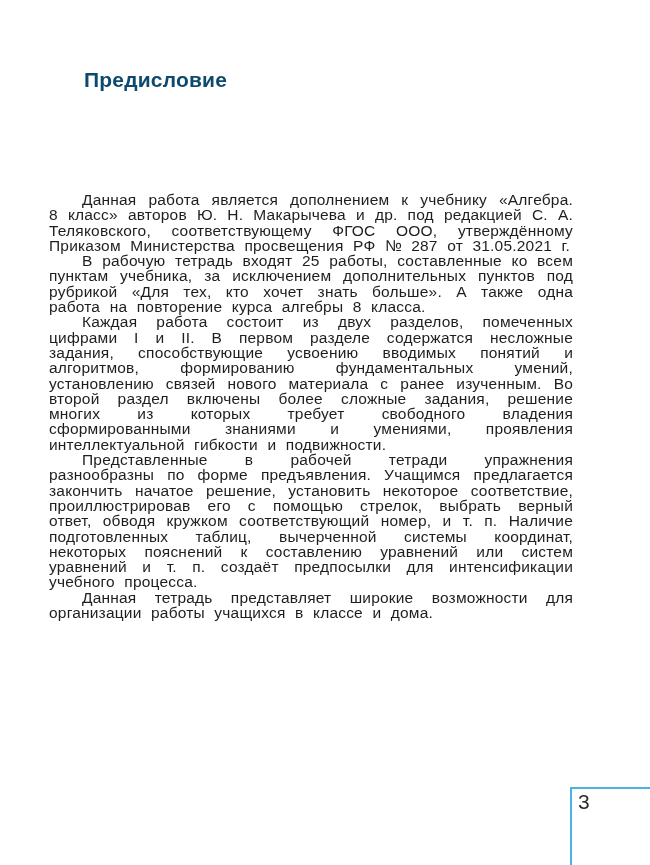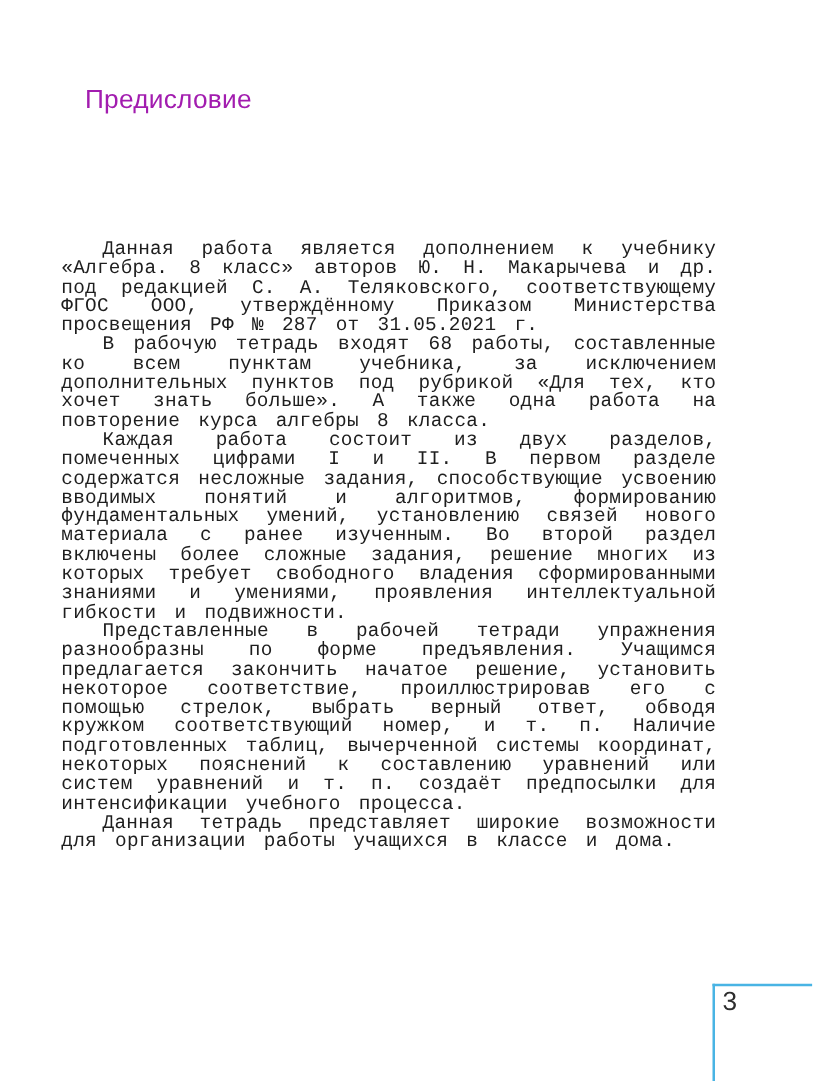--- a/index.html
+++ b/index.html
@@ -10,36 +10,36 @@
   .page {
     position: relative;
     width: 650px;
     height: 865px;
     background: #ffffff;
     overflow: hidden;
     font-family: "Liberation Serif", serif;
   }
   .title {
     position: absolute;
-    left: 68px;
+    left: 84px;
     top: 69px;
     margin: 0;
     font-family: "Liberation Sans", sans-serif;
-    font-weight: normal;
+    font-weight: bold;
     font-size: 21px;
     line-height: 21px;
     letter-spacing: 0.2px;
-    color: #a21caf;
+    color: #0c4a6e;
   }
   .body-text {
     position: absolute;
     left: 49px;
     top: 192px;
     width: 524px;
-    font-family: Liberation Mono, monospace;
+    font-family: Liberation Sans, sans-serif;
     font-size: 15.5px;
     line-height: 15.3px;
     letter-spacing: 0.2px;
     word-spacing: 5px;
     color: #1e1e1e;
     text-align: justify;
   }
   .body-text p {
     margin: 0;
     text-indent: 33px;
@@ -66,21 +66,21 @@
 </style>
 </head>
 <body>
 
 <div class="page">
 
   <h1 class="title">Предисловие</h1>
 
   <div class="body-text">
     <p>Данная работа является дополнением к учебнику «Алгебра. 8 класс» авторов Ю. Н. Макарычева и др. под редакцией С. А. Теляковского, соответствующему ФГОС ООО, утверждённому Приказом Министерства просвещения РФ № 287 от 31.05.2021 г.</p>
-    <p>В рабочую тетрадь входят 68 работы, составленные ко всем пунктам учебника, за исключением дополнительных пунктов под рубрикой «Для тех, кто хочет знать больше». А также одна работа на повторение курса алгебры 8 класса.</p>
+    <p>В рабочую тетрадь входят 25 работы, составленные ко всем пунктам учебника, за исключением дополнительных пунктов под рубрикой «Для тех, кто хочет знать больше». А также одна работа на повторение курса алгебры 8 класса.</p>
     <p>Каждая работа состоит из двух разделов, помеченных цифрами I и II. В первом разделе содержатся несложные задания, способствующие усвоению вводимых понятий и алгоритмов, формированию фундаментальных умений, установлению связей нового материала с ранее изученным. Во второй раздел включены более сложные задания, решение многих из которых требует свободного владения сформированными знаниями и умениями, проявления интеллектуальной гибкости и подвижности.</p>
     <p>Представленные в рабочей тетради упражнения разнообразны по форме предъявления. Учащимся предлагается закончить начатое решение, установить некоторое соответствие, проиллюстрировав его с помощью стрелок, выбрать верный ответ, обводя кружком соответствующий номер, и т. п. Наличие подготовленных таблиц, вычерченной системы координат, некоторых пояснений к составлению уравнений или систем уравнений и т. п. создаёт предпосылки для интенсификации учебного процесса.</p>
     <p>Данная тетрадь представляет широкие возможности для организации работы учащихся в классе и дома.</p>
   </div>
 
   <div class="corner-rule accent-rule" style="border-color: rgb(73, 180, 228);"></div>
 
   <div class="page-number">3</div>
 
 </div>

